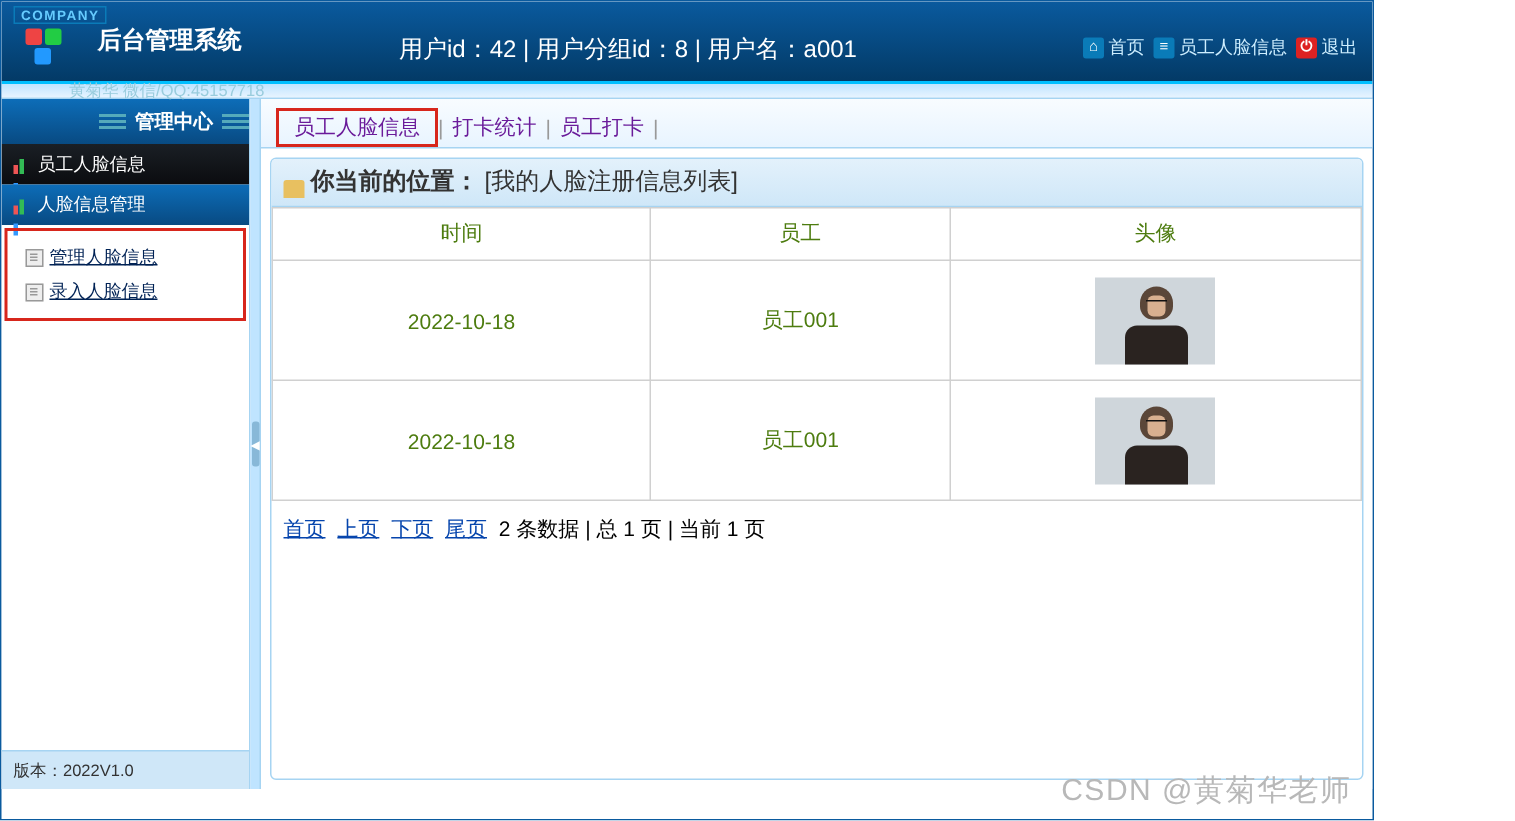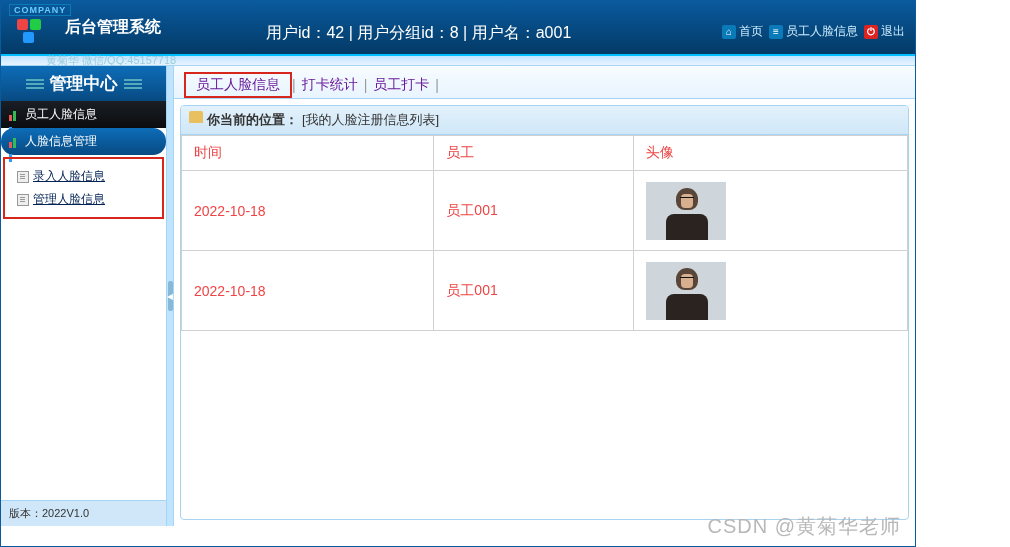--- a/index.html
+++ b/index.html
@@ -19,52 +19,52 @@
     .top-actions { position: absolute; top: 22px; right: 10px; display: flex; gap: 6px; }
     .top-actions a { color: #cdeeff; text-decoration: none; font-size: 12px; display: flex; align-items: center; gap: 3px; }
     .top-actions .ico { display: inline-block; width: 14px; height: 14px; background: #0a7bb8; border-radius: 2px; color: #fff; font-size: 10px; text-align: center; line-height: 14px; font-weight: bold; }
     .ico-power { background: #d22 !important; border-radius: 50%; }
     
     .sub-bar { height: 10px; background: linear-gradient(to bottom, #bfe4ff, #e8f4ff); border-bottom: 1px solid #a6d4f2; }
     
     .body-area { display: flex; height: calc(100% - 85px); }
     
     .sidebar { width: 166px; background: #fff; border-right: 1px solid #a6d4f2; display: flex; flex-direction: column; }
-    .side-header { background: linear-gradient(to bottom,#0d6db8,#084a82); color: #fff; text-align: center; padding: 6px 0; font-size: 17px; font-weight: bold; display:flex; align-items:center; justify-content:center; gap:6px; }
+    .side-header { background: linear-gradient(to bottom,#0d6db8,#084a82); color: #fff; text-align: center; padding: 6px 0; font-size: 13px; font-weight: bold; display:flex; align-items:center; justify-content:flex-end; gap:6px; }
     .side-header::before, .side-header::after { content:""; display:inline-block; width:18px; height:2px; background:#5ab; box-shadow:0 -4px 0 #5ab, 0 4px 0 #5ab; }
     .side-group { background: linear-gradient(to bottom,#1a1f25,#0b0c0f); color: #fff; padding: 5px 8px; font-size: 12px; display:flex; align-items:center; gap:6px; }
     .side-group .bar-ico, .side-sub .bar-ico { display:inline-block; width:10px; height:10px; }
     .bar-ico span{ display:inline-block; width:3px; height:10px; margin-right:1px; }
     .bar-ico .b1{ background:#e55; height:6px; }
     .bar-ico .b2{ background:#3b5; height:10px; }
     .bar-ico .b3{ background:#39f; height:8px; }
-    .side-sub { background: linear-gradient(to bottom,#0d6db8,#084a82); color:#fff; padding:5px 8px; font-size:12px; display:flex; align-items:center; gap:6px;border-radius:13px; }
+    .side-sub { background: linear-gradient(to bottom,#0d6db8,#084a82); color:#fff; padding:5px 8px; font-size:12px; display:flex; align-items:center; gap:6px; }
     .side-links { padding: 6px 4px; border:2px solid #d7261c; margin:2px; }
     .side-links a { display: flex; align-items:center; gap:4px; padding: 3px 8px; color:#025; text-decoration: underline; font-size:12px; }
     .side-links a .page-ico { width:12px; height:12px; background:#eee; border:1px solid #999; position:relative; }
     .side-links a .page-ico::after{ content:""; position:absolute; top:2px; left:2px; width:5px; height:1px; background:#999; box-shadow:0 2px 0 #999, 0 4px 0 #999; }
     .side-sep { flex: 1; }
     .side-footer { background: #cfe7f8; padding: 5px 8px; font-size: 11px; color: #333; border-top:1px solid #a6d4f2; }
     
     .drag-handle { width:7px; background:#bfe4ff; border-right:1px solid #a6d4f2; display:flex; align-items:center; justify-content:center; }
     .drag-handle div{ width:5px; height:30px; background:#88b8d8; border-radius:2px; display:flex; flex-direction:column; justify-content:center; align-items:center; color:#fff; font-size:8px; }
     
     .main { flex:1; display:flex; flex-direction:column; background:#fff; }
     .tabs { padding: 6px 10px 0 10px; border-bottom: 1px solid #a6d4f2; background: linear-gradient(to bottom,#f8fcff,#e8f4ff); display:flex; gap:0; align-items:center; font-size:14px; }
     .tabs a { color: #6a1b9a; text-decoration:none; padding: 4px 6px; }
     .tabs .sep { color:#999; }
     .tabs .active-box { border: 2px solid #d7261c; padding:2px 4px; }
     
     .content { margin:6px; border:1px solid #a6d4f2; border-radius:4px; flex:1; display:flex; flex-direction:column; overflow:hidden; }
-    .bc { background: linear-gradient(to bottom,#e3f1fb,#cfe7f8); padding:5px 8px; font-size:13px; color:#333; border-bottom:1px solid #a6d4f2; display:flex; align-items:flex-start; gap:4px; }
+    .bc { background: linear-gradient(to bottom,#e3f1fb,#cfe7f8); padding:5px 8px; font-size:16px; color:#333; border-bottom:1px solid #a6d4f2; display:flex; align-items:flex-end; gap:4px; }
     .bc .folder-ico { width:14px; height:12px; background:#e8c060; border-radius:2px 2px 0 0; position:relative; }
     .bc b{ font-weight:bold; }
     
     table.data { width:100%; border-collapse: collapse; font-size:14px; }
-    table.data th, table.data td { border:1px solid #d0d0d0; padding: 8px 12px; text-align:left; color:#ef4444; }
+    table.data th, table.data td { border:1px solid #d0d0d0; padding: 8px 12px; text-align:center; color:#4d7c0f; }
     table.data th { font-weight: normal; background:#fff; height:32px; }
     table.data td { height:80px; }
     .avatar { width:80px; height:58px; background:#cfd6db; position:relative; display:inline-block; vertical-align:middle; }
     .avatar::before{ content:""; position:absolute; top:6px; left:30px; width:22px; height:22px; background:#5a4638; border-radius:50% 50% 40% 40%; }
     .avatar::after{ content:""; position:absolute; bottom:0; left:20px; width:42px; height:26px; background:#2a2320; border-radius:8px 8px 0 0; }
     .avatar .face{ position:absolute; top:12px; left:35px; width:12px; height:14px; background:#d8b090; border-radius:4px; z-index:2; }
     .avatar .glasses{ position:absolute; top:15px; left:34px; width:14px; height:4px; border-top:1px solid #111; z-index:3; }
     
     .pager { padding:10px 8px; font-size:14px; }
     .pager a { color: #0645ad; text-decoration: underline; margin-right:4px; }
@@ -111,25 +111,25 @@
         <span class="bar-ico"><span class="b1"></span><span class="b2"></span><span class="b3"></span></span>
         <span>员工人脸信息</span>
       </div>
       <div class="side-sub">
         <span class="bar-ico"><span class="b1"></span><span class="b2"></span><span class="b3"></span></span>
         <span>人脸信息管理</span>
       </div>
       <div class="side-links">
         <a href="#">
             <span class="page-ico"></span>
-            <span>录入人脸信息</span>
+            <span>管理人脸信息</span>
           </a>
         <a href="#">
             <span class="page-ico"></span>
-            <span>管理人脸信息</span>
+            <span>录入人脸信息</span>
           </a>
       </div>
       <div class="side-sep"></div>
       <div class="side-footer">版本：2022V1.0</div>
     </div>
 
     <div class="drag-handle">
         <div>◀</div>
       </div>
 
@@ -163,18 +163,25 @@
               <td>员工001</td>
               <td><span class="avatar"><span class="face"></span><span class="glasses"></span></span></td>
             </tr>
             <tr>
               <td>2022-10-18</td>
               <td>员工001</td>
               <td><span class="avatar"><span class="face"></span><span class="glasses"></span></span></td>
             </tr>
           </tbody>
         </table>
+        <div class="pager">
+          <a href="#">首页</a>
+          <a href="#">上页</a>
+          <a href="#">下页</a>
+          <a href="#">尾页</a>
+          <span>2 条数据 | 总 1 页 | 当前 1 页</span>
+        </div>
       </div>
     </div>
   </div>
 
   <div class="watermark">CSDN @黄菊华老师</div>
 </div>
 
 </body></html>

